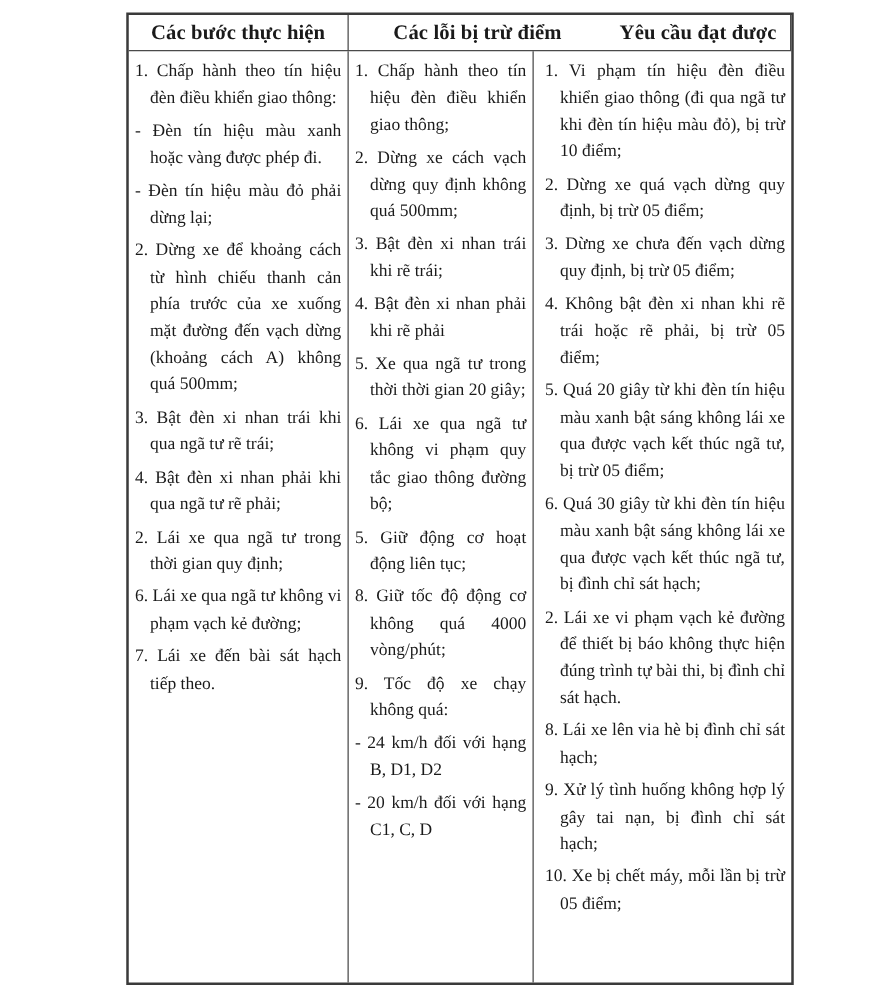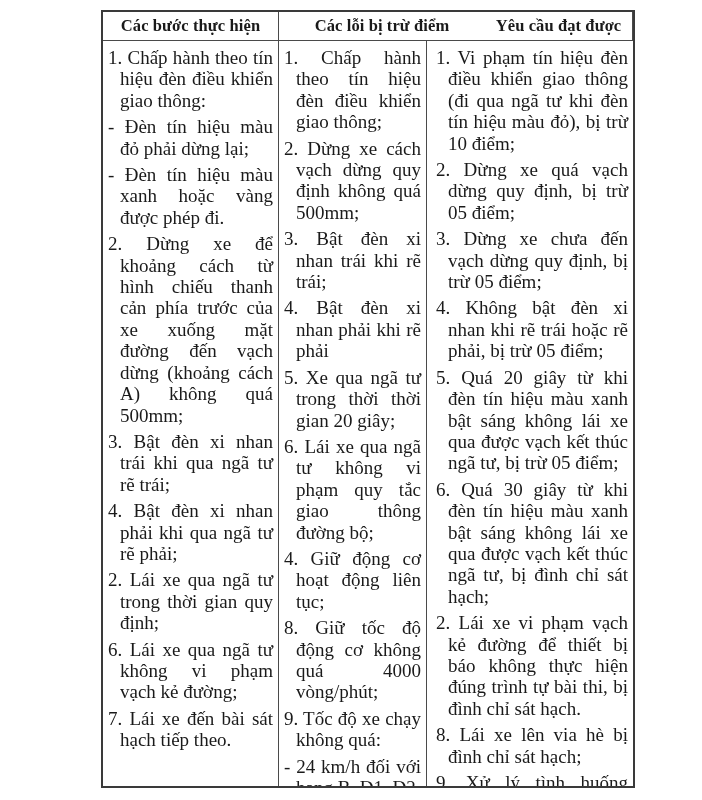--- a/index.html
+++ b/index.html
@@ -44,21 +44,21 @@
     display: flex;
     align-items: center;
     justify-content: center;
     font-weight: bold;
     font-size: 16.5px;
     letter-spacing: 0.1px;
   }
   .cell {
     box-sizing: border-box;
     padding: 1px 5px 4px 5px;
-    font-size: 19px;
+    font-size: 14px;
     line-height: 21.4px;
     text-align: justify;
     overflow: hidden;
   }
   .w1 { width: 176px; border-right: 1px solid #4a4a4a; }
   .w2 { width: 148px; border-right: 1px solid #4a4a4a; }
   .w3 { flex: 1; }
   .cell.w3 { padding-left: 9px; }
   .item {
     margin: 5px 0 0 0;
@@ -75,38 +75,38 @@
     <div class="header-row">
       <div class="hcell w1">Các bước thực hiện</div>
       <div class="hcell w3">Các lỗi bị trừ điểm</div>
       <div class="hcell w2">Yêu cầu đạt được</div>
     </div>
 
     <div class="body-row">
 
       <div class="cell w1">
         <p class="item">1. Chấp hành theo tín hiệu đèn điều khiển giao thông:</p>
+        <p class="item">- Đèn tín hiệu màu xanh hoặc vàng được phép đi.</p>
         <p class="item">- Đèn tín hiệu màu đỏ phải dừng lại;</p>
-        <p class="item">- Đèn tín hiệu màu xanh hoặc vàng được phép đi.</p>
         <p class="item">2. Dừng xe để khoảng cách từ hình chiếu thanh cản phía trước của xe xuống mặt đường đến vạch dừng (khoảng cách A) không quá 500mm;</p>
         <p class="item">3. Bật đèn xi nhan trái khi qua ngã tư rẽ trái;</p>
         <p class="item">4. Bật đèn xi nhan phải khi qua ngã tư rẽ phải;</p>
         <p class="item">2. Lái xe qua ngã tư trong thời gian quy định;</p>
         <p class="item">6. Lái xe qua ngã tư không vi phạm vạch kẻ đường;</p>
         <p class="item">7. Lái xe đến bài sát hạch tiếp theo.</p>
       </div>
 
       <div class="cell w2">
         <p class="item">1. Chấp hành theo tín hiệu đèn điều khiển giao thông;</p>
         <p class="item">2. Dừng xe cách vạch dừng quy định không quá 500mm;</p>
         <p class="item">3. Bật đèn xi nhan trái khi rẽ trái;</p>
         <p class="item">4. Bật đèn xi nhan phải khi rẽ phải</p>
         <p class="item">5. Xe qua ngã tư trong thời thời gian 20 giây;</p>
         <p class="item">6. Lái xe qua ngã tư không vi phạm quy tắc giao thông đường bộ;</p>
-        <p class="item">4. Giữ động cơ hoạt động liên tục;</p>
+        <p class="item">5. Giữ động cơ hoạt động liên tục;</p>
         <p class="item">8. Giữ tốc độ động cơ không quá 4000 vòng/phút;</p>
         <p class="item">9. Tốc độ xe chạy không quá:</p>
         <p class="item">- 24 km/h đối với hạng B, D1, D2</p>
         <p class="item">- 20 km/h đối với hạng C1, C, D</p>
       </div>
 
       <div class="cell w3">
         <p class="item">1. Vi phạm tín hiệu đèn điều khiển giao thông (đi qua ngã tư khi đèn tín hiệu màu đỏ), bị trừ 10 điểm;</p>
         <p class="item">2. Dừng xe quá vạch dừng quy định, bị trừ 05 điểm;</p>
         <p class="item">3. Dừng xe chưa đến vạch dừng quy định, bị trừ 05 điểm;</p>

